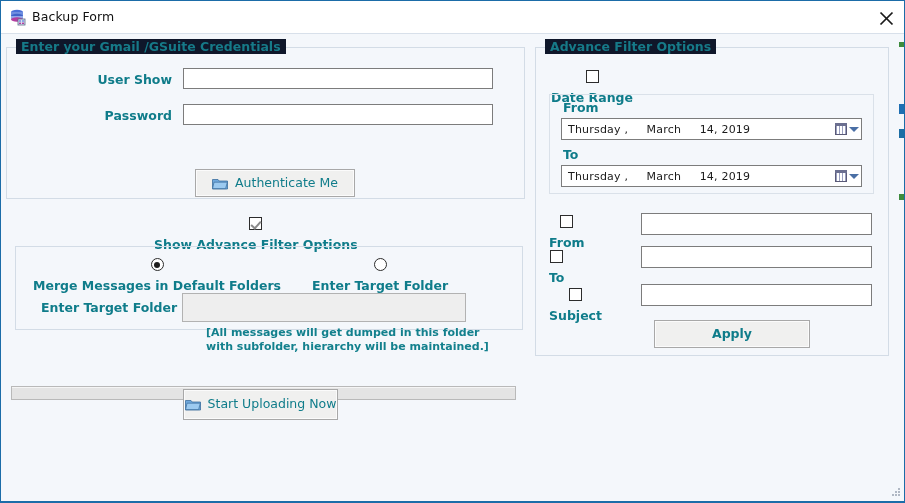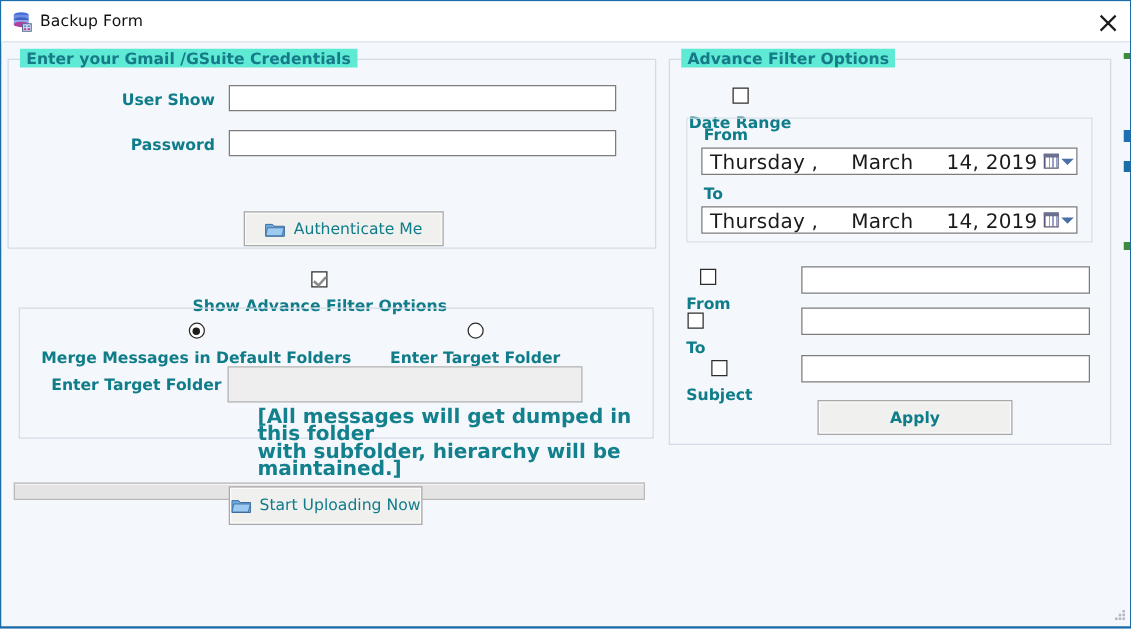--- a/index.html
+++ b/index.html
@@ -82,21 +82,21 @@
     position: absolute;
     box-sizing: border-box;
     border: 1px solid #d3dce6;
     background: transparent;
   }
   .groupbox > .gb-title {
     position: absolute;
     top: -9px;
     left: 9px;
     padding: 0 5px;
-    background: #5eead4;
+    background: #0f172a;
     color: #167a88;
     font-weight: bold;
     font-size: 12.5px;
     white-space: nowrap;
   }
 
   .lbl {
     position: absolute;
     color: #0f7c8a;
     font-weight: bold;
@@ -200,21 +200,21 @@
   
   .dtp {
     position: absolute;
     box-sizing: border-box;
     background: #ffffff;
     border: 1px solid #7c7c7c;
     display: flex;
     align-items: center;
   }
   .dtp .dtxt {
-    font-size: 16px;
+    font-size: 11px;
     color: #1a1a1a;
     padding-left: 6px;
     letter-spacing: .2px;
     white-space: pre;
   }
   .dtp .dbtn {
     position: absolute;
     right: 2px; top: 50%;
     transform: translateY(-50%);
     display: flex;
@@ -243,21 +243,21 @@
     border-left: 5px solid transparent;
     border-right: 5px solid transparent;
     border-top: 5px solid #4a6fa5;
   }
 
   
   .note {
     position: absolute;
     color: #13808d;
     font-weight: bold;
-    font-size: 16px;
+    font-size: 11px;
     line-height: 14px;
     white-space: pre-line;
   }
 
   
   #progress {
     position: absolute;
     box-sizing: border-box;
     background: #e4e4e4;
     border: 1px solid #b9b9b9;
@@ -335,21 +335,21 @@
       </span>
       <span class="btxt">Authenticate Me</span>
     </div>
   </div>
 
   <div class="cbwrap" style="left:153px; top:216px;">
     <span class="cbox checked"></span>
     <span class="txt">Show Advance Filter Options</span>
   </div>
 
-  <div class="groupbox" style="left:14px; top:245px; width:508px; height:105px;">
+  <div class="groupbox" style="left:14px; top:245px; width:508px; height:84px;">
 
     <div class="rbwrap" style="left:17px; top:11px;">
       <span class="radio checked"></span>
       <span class="txt">Merge Messages in Default Folders</span>
     </div>
 
     <div class="rbwrap" style="left:296px; top:11px;">
       <span class="radio"></span>
       <span class="txt">Enter Target Folder</span>
     </div>

